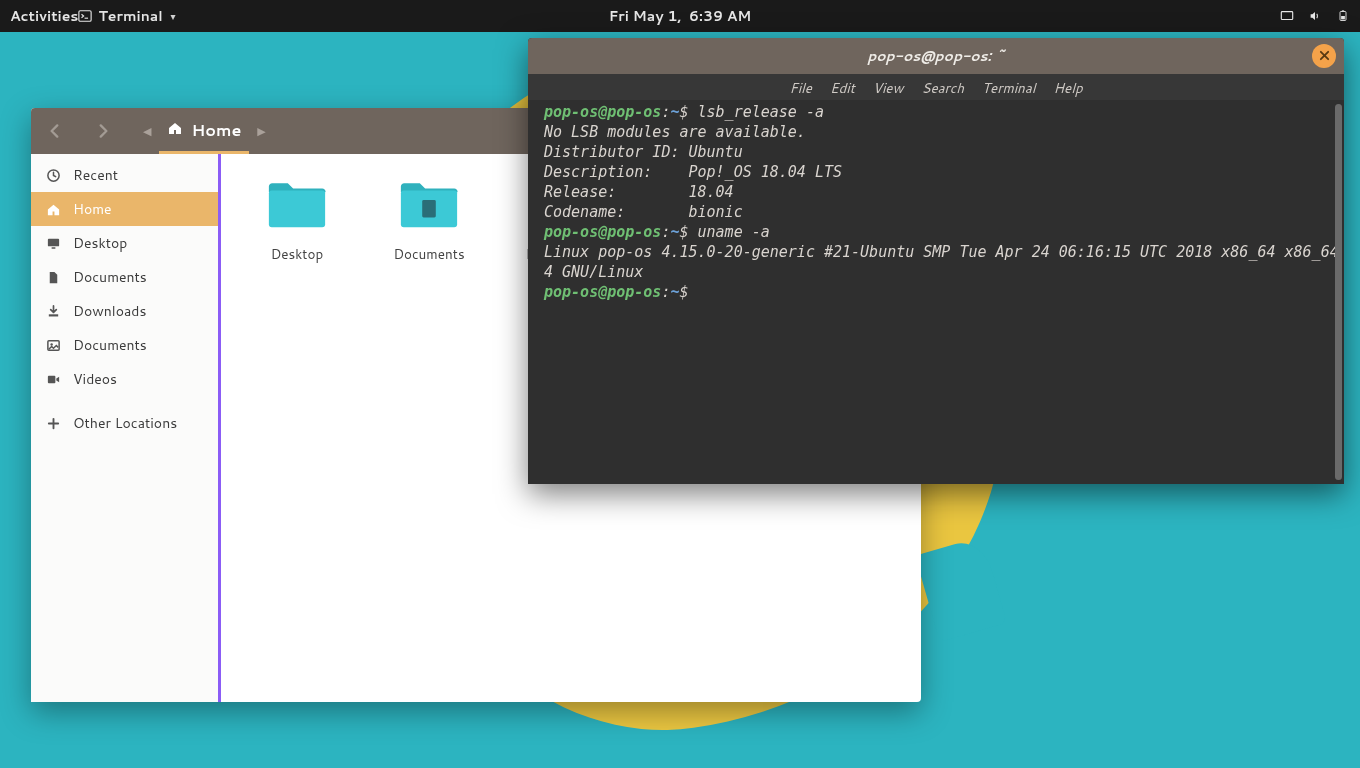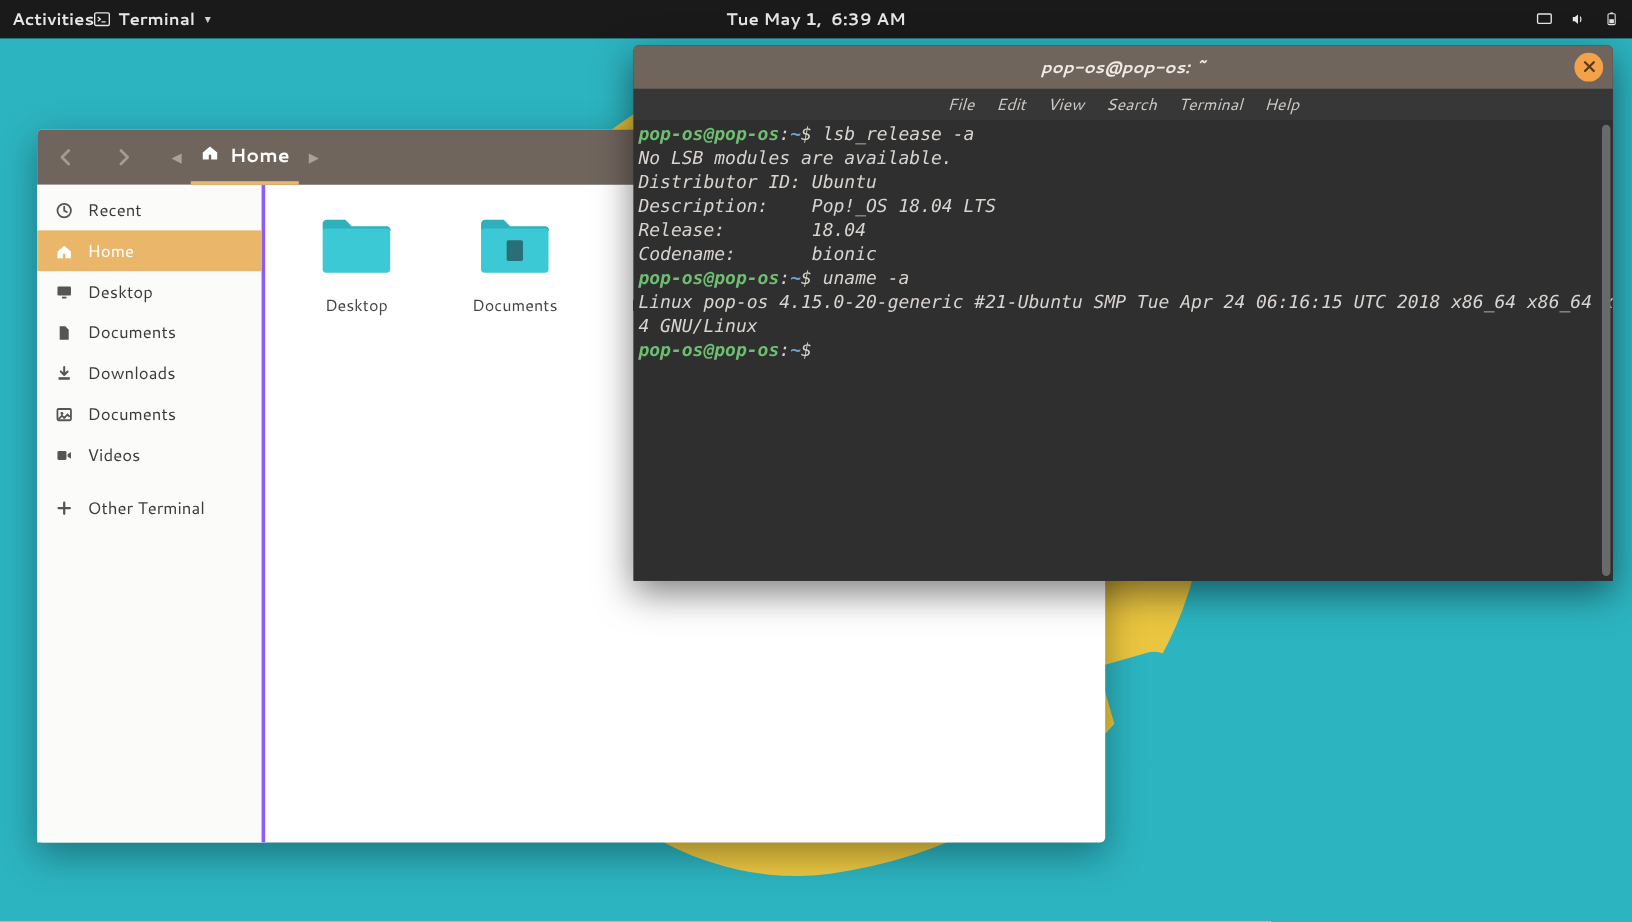--- a/index.html
+++ b/index.html
@@ -91,21 +91,21 @@
     background: #f4a24a; border-radius: 50%; display: flex; align-items: center; justify-content: center;
     color: #5a3a12; font-weight: 700;
   }
   .term-menubar {
     height: 26px; background: #373737; display: flex; align-items: center; gap: 18px;
     padding: 0 10px; font-size: 13.5px; color: #cfcac5; justify-content: center;
   }
   .term-body {
     flex: 1; background: #2f2f2f; position: relative; overflow: hidden;
     font-family: "DejaVu Sans Mono","Menlo","Consolas",monospace; font-size: 15px;
-    line-height: 20px; padding: 2px 4px; white-space: pre; color: #d9d4cf;
+    line-height: 20px; padding: 2px 16px; white-space: pre; color: #d9d4cf;
   }
   .term-scrollbar {
     position: absolute; right: 2px; top: 4px; width: 7px; bottom: 4px;
     background: #3a3a3a; border-radius: 4px;
   }
   .term-scrollbar .thumb {
     position: absolute; left: 0; right: 0; top: 0; height: 100%;
     background: #6a6a6a; border-radius: 4px;
   }
   .ps-green { color: #6fbf73; font-weight: 600; }
@@ -125,21 +125,21 @@
         <svg viewBox="0 0 16 16" width="14" height="14">
             <rect x="1" y="2" width="14" height="12" rx="1.5" fill="none" stroke="#e6e6e6" stroke-width="1.3"></rect>
             <path d="M4 6l2.4 2L4 10" fill="none" stroke="#e6e6e6" stroke-width="1.3"></path>
             <path d="M7.5 10.5h4" stroke="#e6e6e6" stroke-width="1.3"></path>
           </svg>
       </span>
       <span>Terminal</span>
       <span class="tb-dropdown">▾</span>
     </span>
   </div>
-  <div class="tb-center">Tue May 1,  6:39 AM</div>
+  <div class="tb-center">Fri May 1,  6:39 AM</div>
   <div class="tb-right">
     <span class="tb-icon">
       <svg viewBox="0 0 16 16" width="14" height="14">
           <rect x="1.5" y="3" width="13" height="9" rx="1" fill="none" stroke="#e6e6e6" stroke-width="1.3"></rect>
         </svg>
     </span>
     <span class="tb-icon">
       <svg viewBox="0 0 16 16" width="14" height="14">
           <path d="M3 6h2l3-2.5v9L5 10H3z" fill="#e6e6e6"></path>
           <path d="M10 5.5c1 1 1 4 0 5" fill="none" stroke="#e6e6e6" stroke-width="1.2"></path>
@@ -245,21 +245,21 @@
           </span>
           <span>Videos</span>
         </div>
         <div class="side-sep"></div>
         <div class="side-item">
           <span class="s-icon">
             <svg viewBox="0 0 16 16" width="15" height="15">
               <path d="M8 3v10M3 8h10" stroke="#555" stroke-width="2" stroke-linecap="round"></path>
             </svg>
           </span>
-          <span>Other Terminal</span>
+          <span>Other Locations</span>
         </div>
       </div>
     <div class="icon-grid" id="files-grid">
         <div class="grid-item">
           <div><svg class="folder-svg" viewBox="0 0 66 56">
     <path d="M4 10c0-2 1.5-3.5 3.5-3.5h16L29 12h30c2 0 3.5 1.5 3.5 3.5V16H4z" fill="#2fb1bd"></path>
     <rect x="4" y="14" width="58" height="38" rx="3" fill="#3cc9d6"></rect>
 
   </svg></div>
           <div class="grid-label">Desktop</div>

